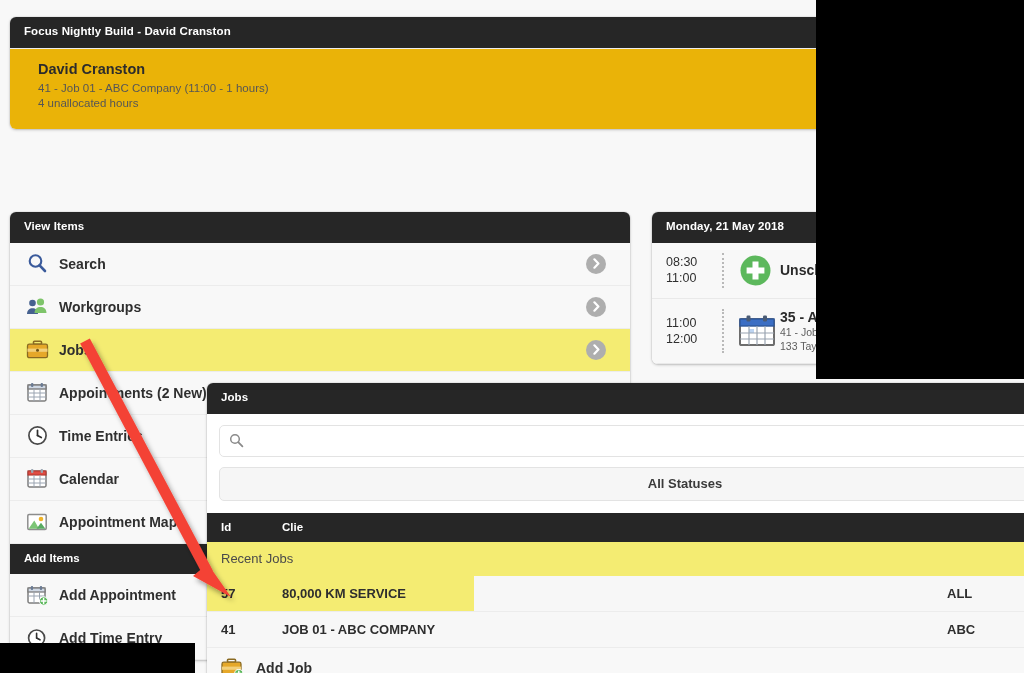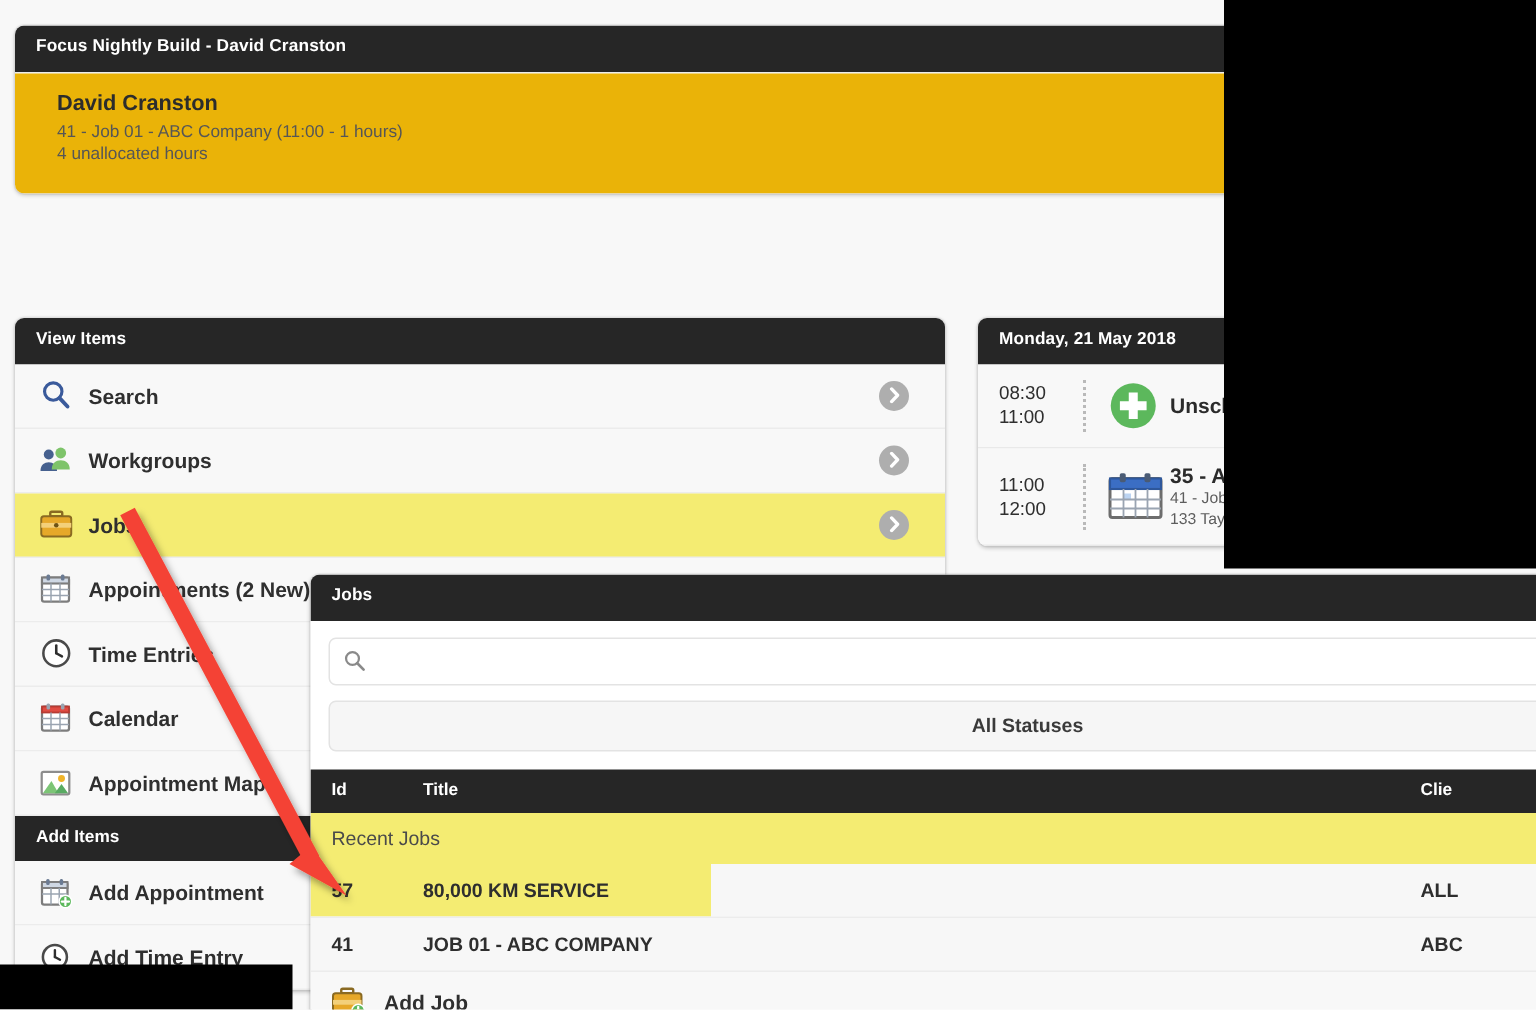--- a/index.html
+++ b/index.html
@@ -428,21 +428,20 @@
               <line x1="9.2" y1="9.2" x2="13.4" y2="13.4" stroke="#8a8a8a" stroke-width="1.8" stroke-linecap="round"></line>
             </svg>
         </span>
         <input type="text" value="" placeholder="" style="">
       </div>
       <div class="status-box">All Statuses</div>
     </div>
 
     <div class="tbl-head">
       <div class="c-id">Id</div>
-      <div class="c-title">Title</div>
       <div class="c-client">Clie</div>
     </div>
 
     <div class="tbl-group">Recent Jobs</div>
 
     <div class="tbl-row hl-left">
       <div class="c-id">57</div>
       <div class="c-title">80,000 KM SERVICE</div>
       <div class="c-client">ALL</div>
     </div>

